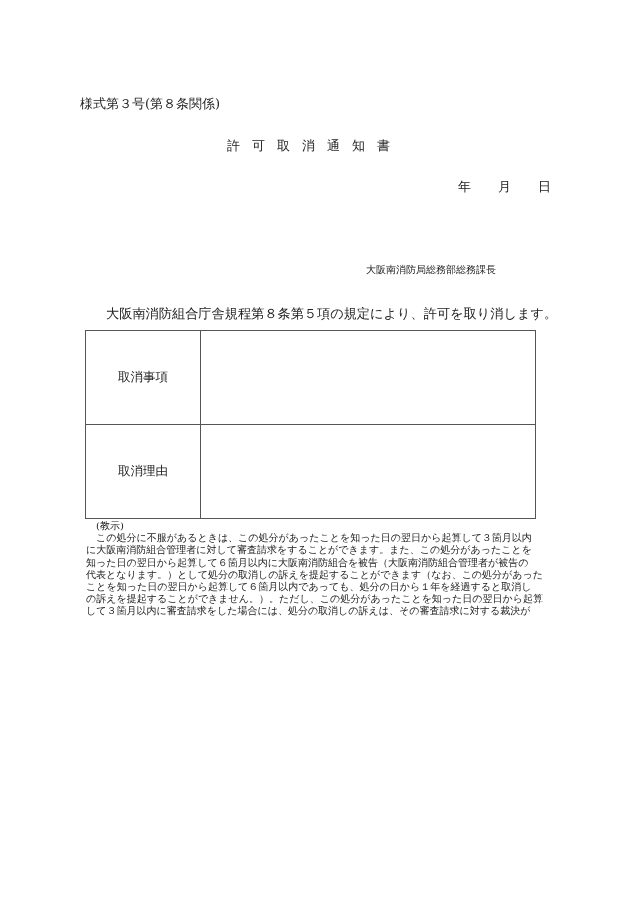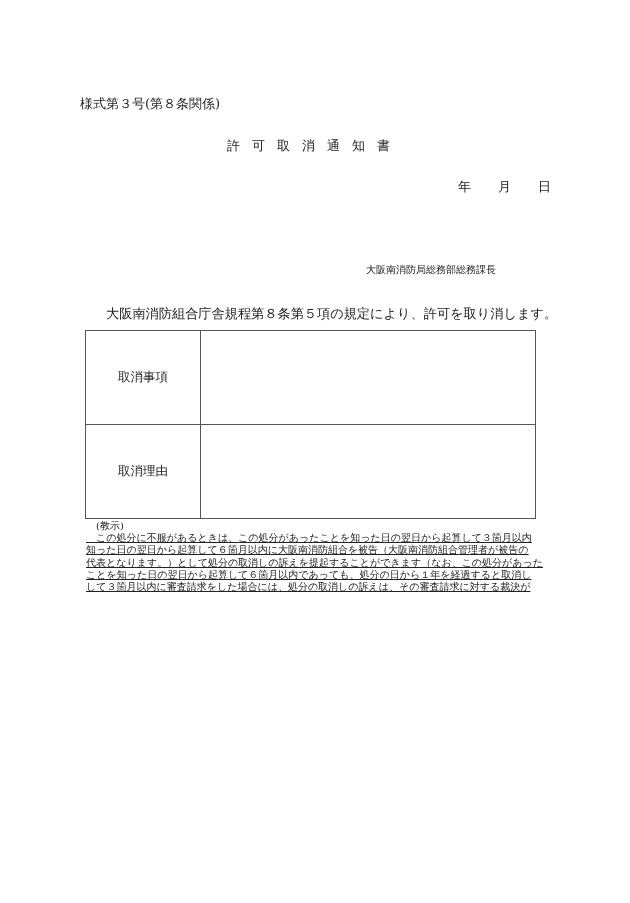--- a/index.html
+++ b/index.html
@@ -66,21 +66,21 @@
   #info-table tr { height: 94px; }
   #info-table td.value { background: #ffffff; }
   #notice {
     position: absolute;
     left: 86px; top: 520px;
     width: 460px;
     font-size: 10px;
     line-height: 12.2px;
   }
   #notice .heading { padding-left: 10px; }
-  #notice .line { white-space: nowrap; text-decoration: underline; }
+  #notice .line { white-space: nowrap; }
 </style>
 </head>
 <body>
 
 <div id="form-number" class="abs">様式第３号(第８条関係)</div>
 
 <div id="doc-title" class="abs">
   <span>許</span>
   <span>可</span>
   <span>取</span>
@@ -111,17 +111,19 @@
   <tr>
     <td class="label">取消理由</td>
     <td class="value"></td>
   </tr>
 </tbody>
   </table>
 
 <div id="notice">
   <div class="heading">(教示)</div>
   <div class="line">　この処分に不服があるときは、この処分があったことを知った日の翌日から起算して３箇月以内</div>
+  <div class="line">に大阪南消防組合管理者に対して審査請求をすることができます。また、この処分があったことを</div>
   <div class="line">知った日の翌日から起算して６箇月以内に大阪南消防組合を被告（大阪南消防組合管理者が被告の</div>
   <div class="line">代表となります。）として処分の取消しの訴えを提起することができます（なお、この処分があった</div>
   <div class="line">ことを知った日の翌日から起算して６箇月以内であっても、処分の日から１年を経過すると取消し</div>
+  <div class="line">の訴えを提起することができません。）。ただし、この処分があったことを知った日の翌日から起算</div>
   <div class="line">して３箇月以内に審査請求をした場合には、処分の取消しの訴えは、その審査請求に対する裁決が</div>
 </div>
 
 </body></html>

